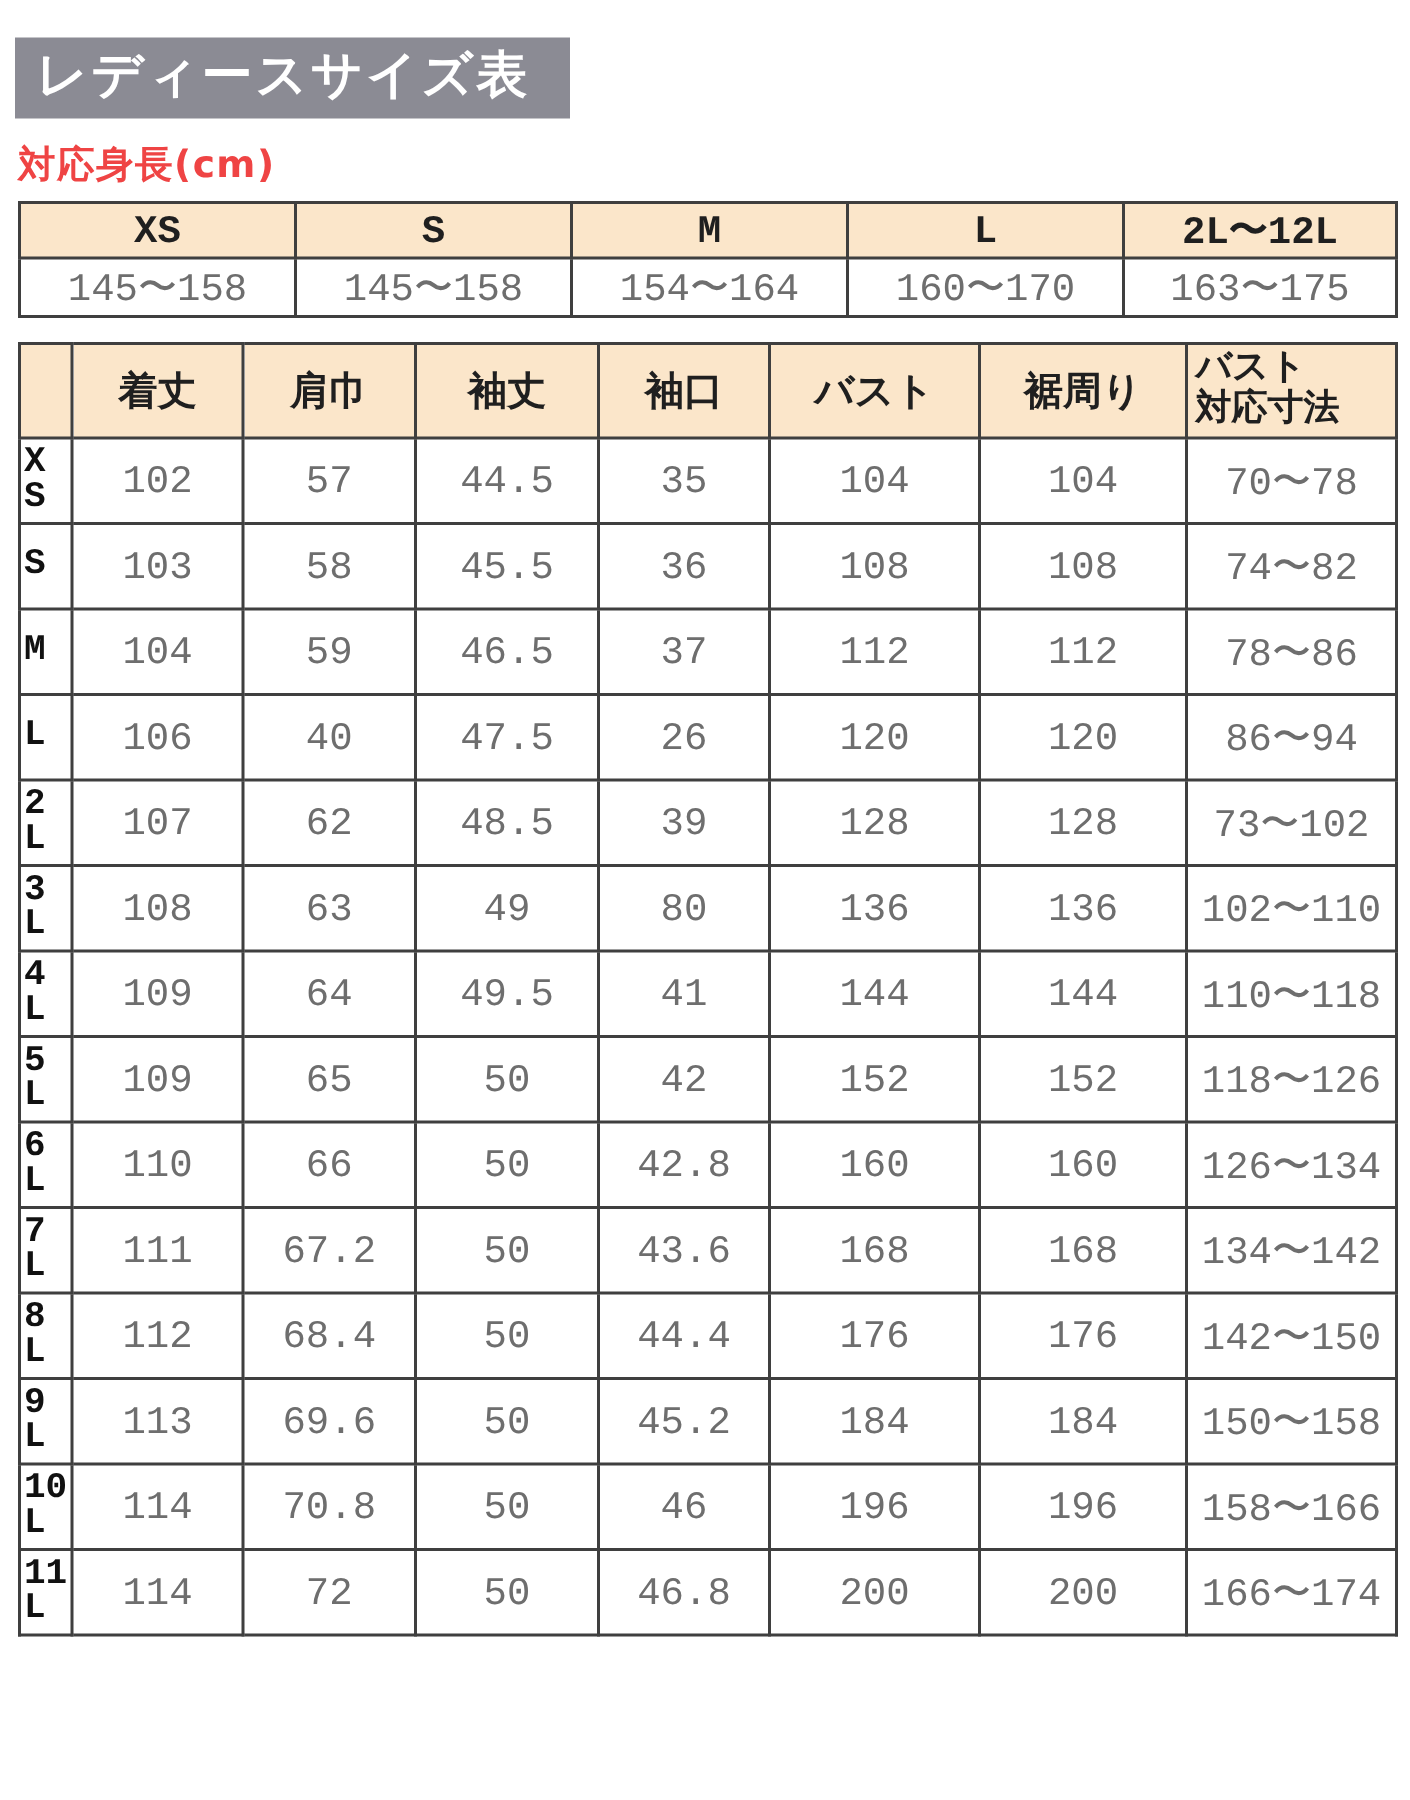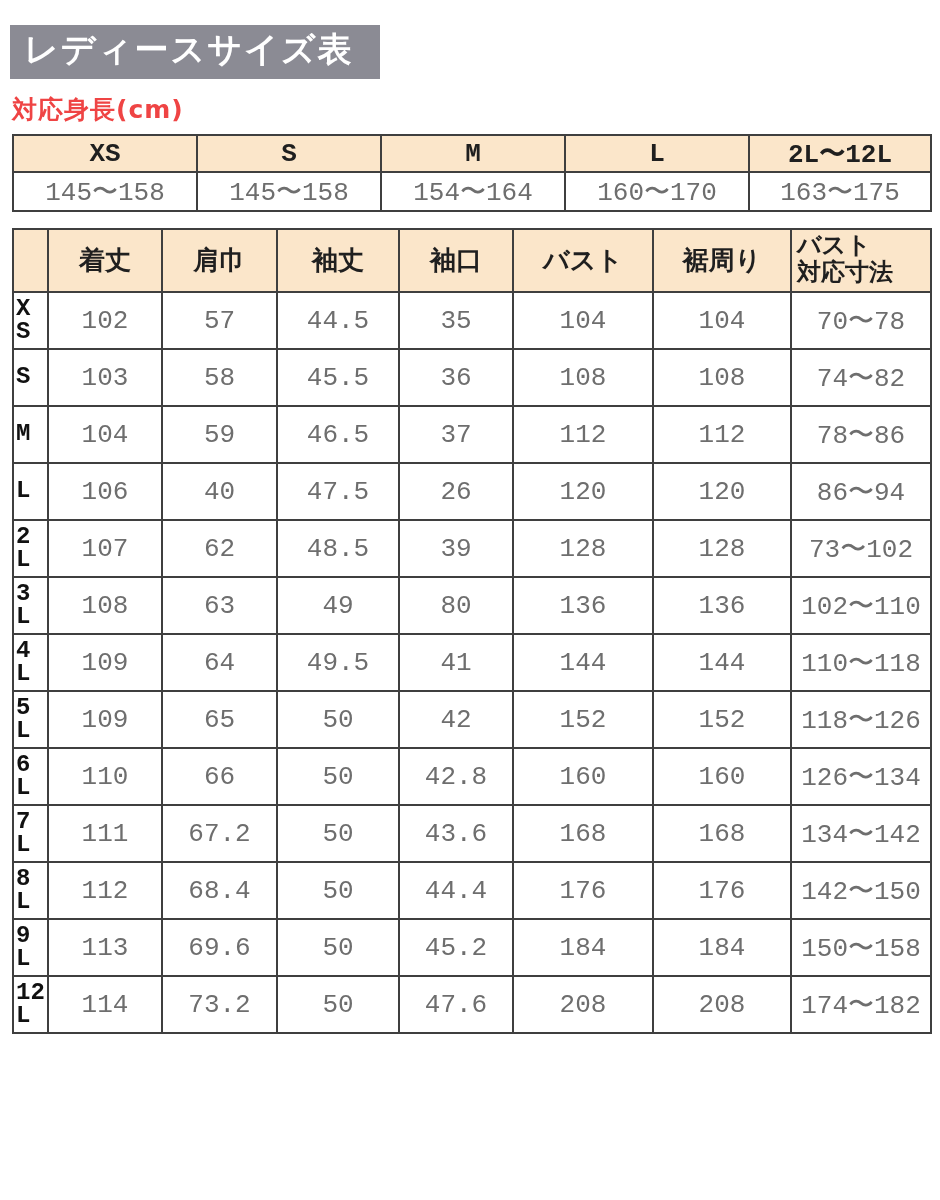--- a/index.html
+++ b/index.html
@@ -262,27 +262,38 @@
 L</th>
         <td>113</td>
         <td>69.6</td>
         <td>50</td>
         <td>45.2</td>
         <td>184</td>
         <td>184</td>
         <td>150〜158</td>
       </tr>
       <tr>
-        <th class="row-label">12
+        <th class="row-label">10
 L</th>
         <td>114</td>
-        <td>73.2</td>
-        <td>50</td>
-        <td>47.6</td>
-        <td>208</td>
-        <td>208</td>
-        <td>174〜182</td>
+        <td>70.8</td>
+        <td>50</td>
+        <td>46</td>
+        <td>196</td>
+        <td>196</td>
+        <td>158〜166</td>
+      </tr>
+      <tr>
+        <th class="row-label">11
+L</th>
+        <td>114</td>
+        <td>72</td>
+        <td>50</td>
+        <td>46.8</td>
+        <td>200</td>
+        <td>200</td>
+        <td>166〜174</td>
       </tr>
     </tbody>
 </table>
 
 
 
 
 </body></html>

